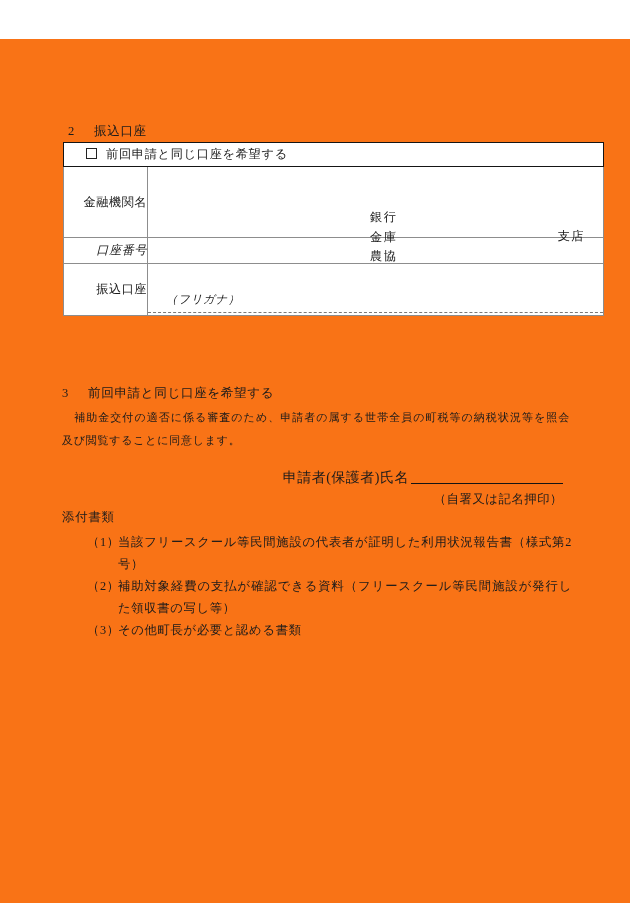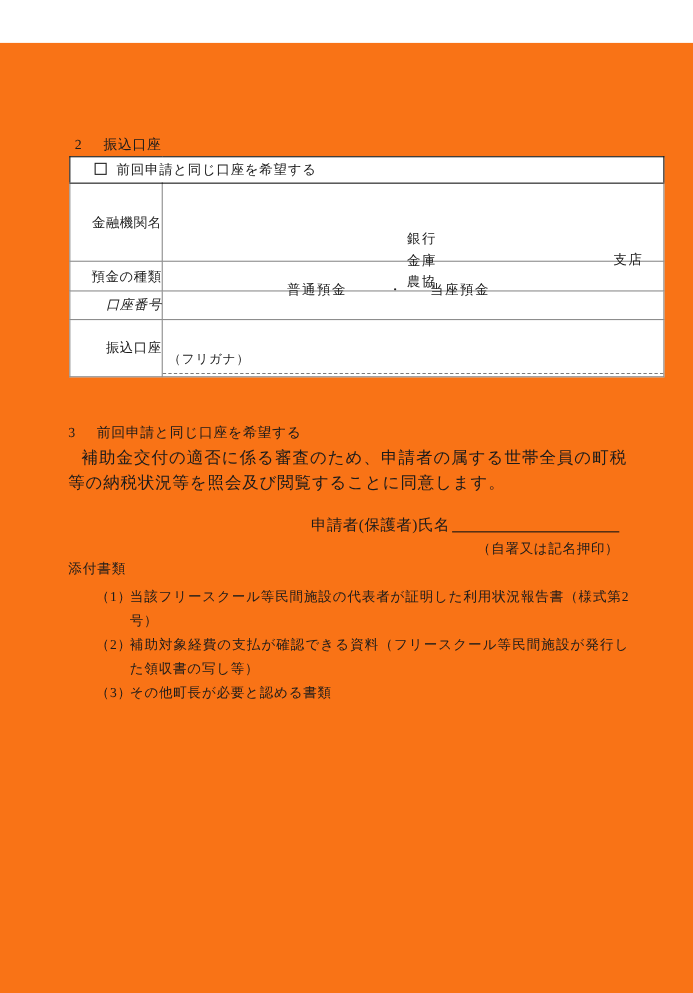--- a/index.html
+++ b/index.html
@@ -113,24 +113,25 @@
   .dep-ordinary { left: 113px; }
   .dep-dot      { left: 205px; letter-spacing: 0 !important; }
   .dep-current  { left: 243px; }
 
   .name-cell {
     position: relative;
     height: 100%;
   }
   .furigana {
     position: absolute;
-    left: 5px;
+    left: 18px;
     top: 2px;
     font-size: 11.4px;
     letter-spacing: 0.8px;
+    font-style: italic;
   }
   .dash-split {
     position: absolute;
     left: 0;
     right: 0;
     top: 22px;
     border-top: 1px dashed #7a7a7a;
   }
 
   
@@ -143,21 +144,21 @@
     white-space: nowrap;
   }
 
   
   .consent-body {
     position: absolute;
     left: 62px;
     top: 367px;
     width: 508px;
     line-height: 22.5px;
-    font-size: 15px;
+    font-size: 11px;
     letter-spacing: 0.75px;
     text-align: justify;
     text-justify: inter-ideograph;
   }
   .consent-body .indent { display: inline-block; width: 12px; }
 
   
   .sig-wrap {
     position: absolute;
     left: 0;
@@ -247,30 +248,20 @@
             <div class="stack">
               <div>銀行</div>
               <div>金庫</div>
               <div>農協</div>
             </div>
             <div class="branch">支店</div>
           </div>
         </td>
       </tr>
 
-      <tr class="row-deposit">
-        <td class="lbl-cell">預金の種類</td>
-        <td>
-          <div class="deposit-types">
-            <span class="dep-ordinary">普通預金</span>
-            <span class="dep-dot">・</span>
-            <span class="dep-current">当座預金</span>
-          </div>
-        </td>
-      </tr>
 
       <tr class="row-number">
         <td class="lbl-cell">口座番号</td>
         <td></td>
       </tr>
 
       <tr class="row-name">
         <td class="lbl-cell">振込口座</td>
         <td>
           <div class="name-cell">

